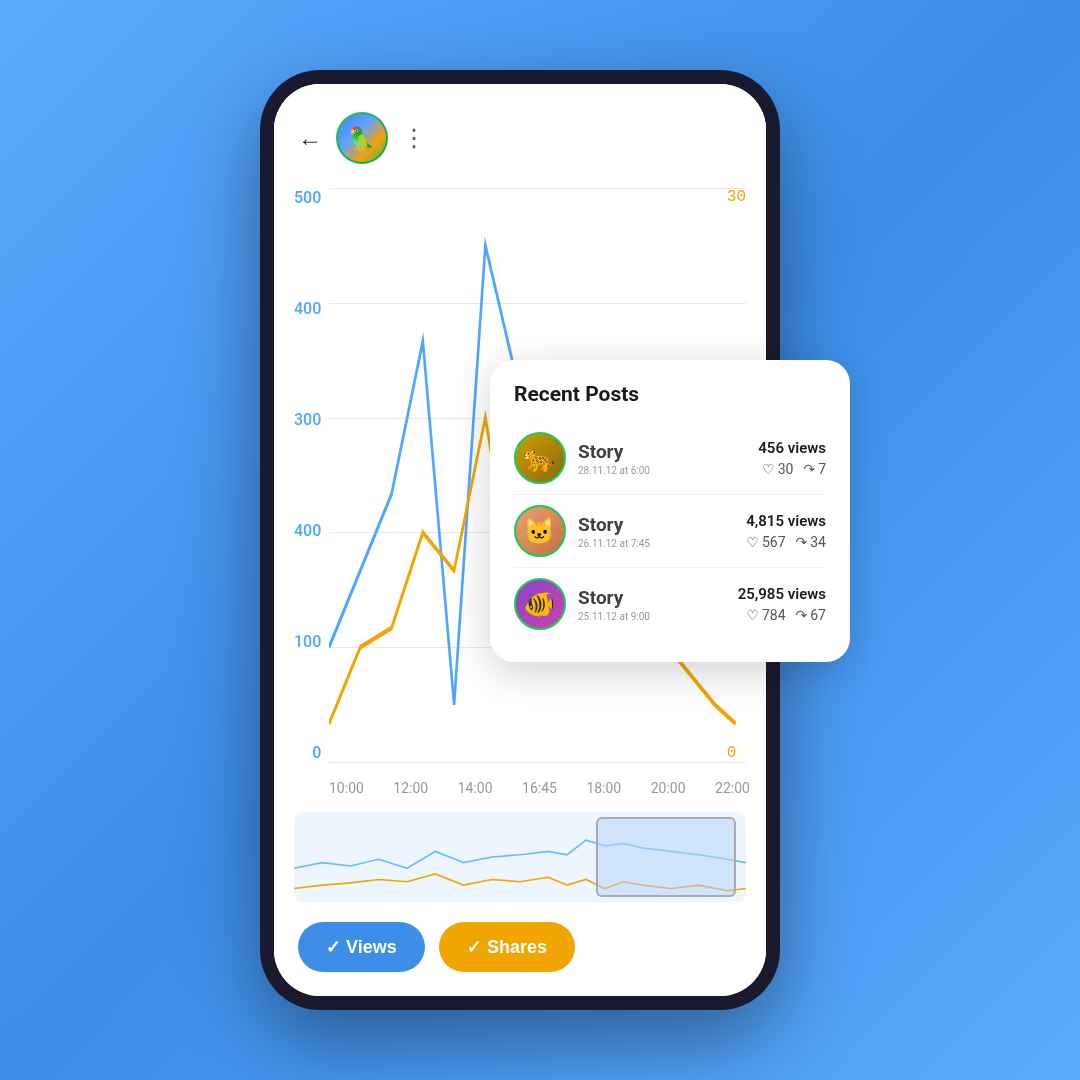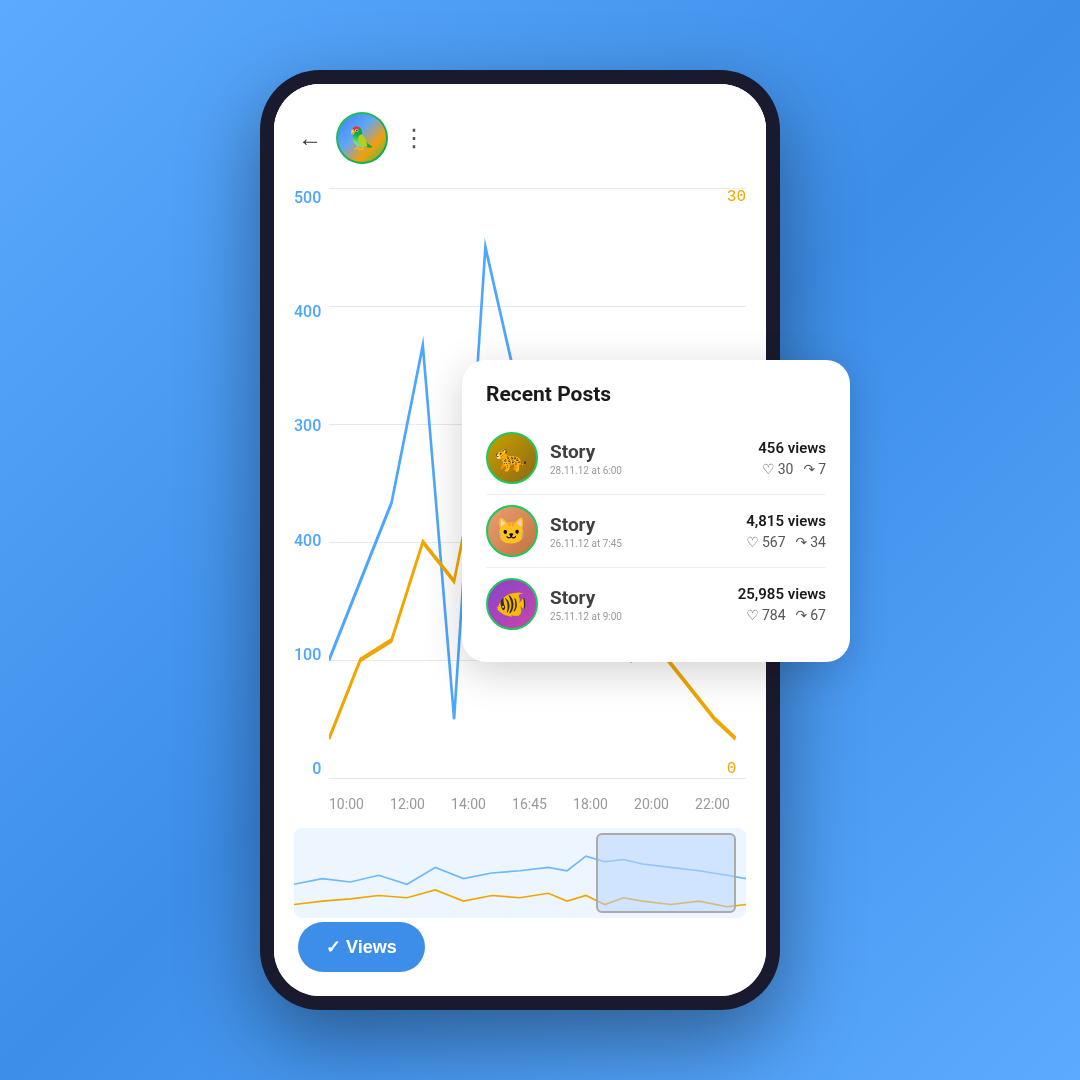--- a/index.html
+++ b/index.html
@@ -147,21 +147,21 @@
       left: 55px;
       right: 20px;
       top: 8px;
       bottom: 50px;
     }
 
     .x-labels {
       position: absolute;
       bottom: 16px;
       left: 55px;
-      right: 36px;
+      right: 16px;
       display: flex;
       justify-content: space-between;
     }
 
     .x-label {
       font-size: 14px;
       color: #999;
     }
 
     
@@ -183,21 +183,21 @@
       width: 140px;
       background: rgba(180, 210, 255, 0.5);
       border: 2px solid #aaa;
       border-radius: 6px;
     }
 
     
     .filter-buttons {
       display: flex;
       gap: 14px;
-      padding: 4px 24px 24px;
+      padding: 20px 24px 24px;
       flex-shrink: 0;
     }
 
     .btn-views {
       background: #3D8EE8;
       color: #fff;
       border: none;
       border-radius: 30px;
       padding: 14px 28px;
       font-size: 18px;
@@ -220,21 +220,21 @@
       display: flex;
       align-items: center;
       gap: 8px;
     }
 
     
     .recent-posts-card {
       position: absolute;
       right: -30px;
       top: 290px;
-      width: 388px;
+      width: 360px;
       background: #fff;
       border-radius: 24px;
       box-shadow: 0 10px 40px rgba(0,0,0,0.18);
       padding: 22px 24px;
       z-index: 10;
       margin-left: 46px;
     }
 
     .recent-posts-title {
       font-size: 21px;
@@ -447,18 +447,19 @@
             <polyline fill="none" stroke="#6BB8FF" stroke-width="1.5" points="0,50 30,45 60,48 90,42 120,50 150,35 180,45 210,40 240,38 270,35 290,38 310,25 330,30 350,28 370,32 400,35 430,38 460,42 480,45"></polyline>
 
             <polyline fill="none" stroke="#F0A500" stroke-width="1.5" points="0,68 30,65 60,63 90,60 120,62 150,55 180,65 210,60 240,62 270,58 290,65 310,60 330,68 350,62 370,65 400,68 430,65 460,70 480,68"></polyline>
           </svg>
           
           <div class="mini-chart-selection"></div>
         </div>
 
         <div class="filter-buttons">
           <button class="btn-views">✓ Views</button>
+          <button class="btn-shares">✓ Shares</button>
         </div>
 
       </div>
     </div>
   </div>
 </div>
 
 </body></html>

